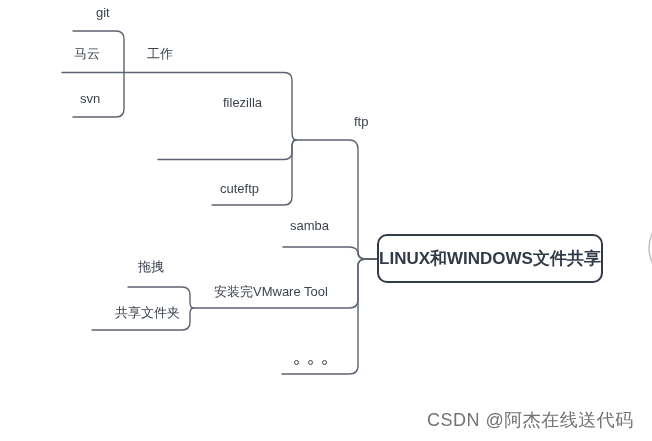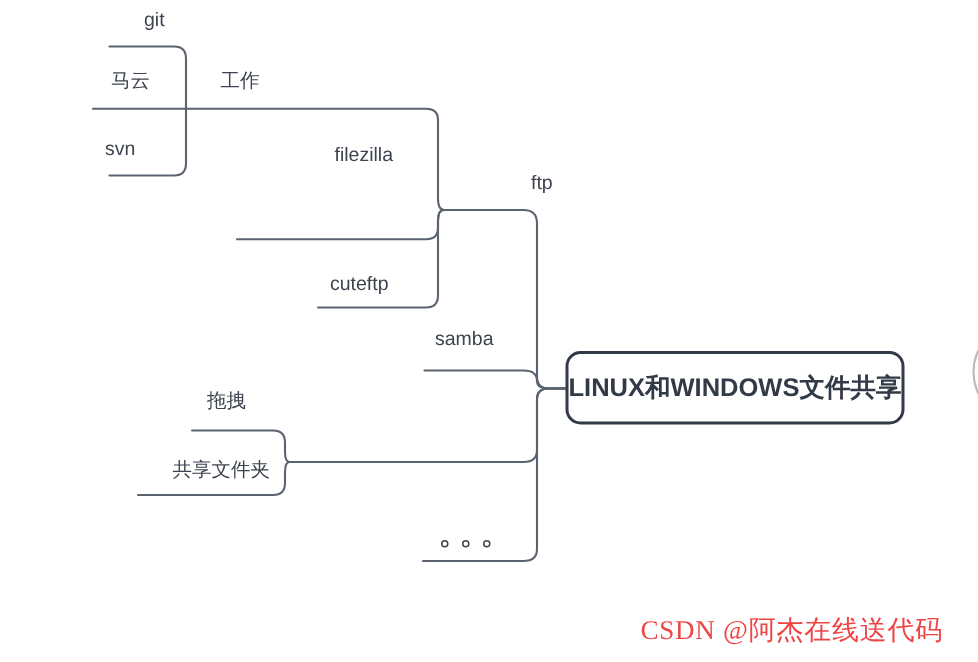--- a/index.html
+++ b/index.html
@@ -69,24 +69,23 @@
     border: 1.2px solid #3d434f;
     border-radius: 50%;
     box-sizing: border-box;
     background: #ffffff;
   }
   .watermark {
     position: absolute;
     left: 427px;
     top: 408px;
     font-size: 18px;
-    color: #ef4444;
+    color: #737373;
     letter-spacing: 0.5px;
     white-space: nowrap;
-    font-family: Liberation Serif, serif;
   }
 </style>
 </head>
 <body>
 
 <div class="stage">
 
   <svg class="lines-svg" width="652" height="441" viewBox="0 0 652 441">
 
     <path d="M377,259 H366 Q358,259 358,251 V149 Q358,140 349,140 H296"></path>
@@ -109,26 +108,27 @@
 
     <path d="M193,308 Q190,308 190,301 V295 Q190,287 182,287 H128"></path>
 
     <path d="M193,308 Q190,308 190,315 V322 Q190,330 182,330 H92"></path>
 
     <path class="edge-fragment" d="M652,234 Q646,248 652,262"></path>
   </svg>
 
   <div class="node" style="left:96px;  top:5px;">git</div>
   <div class="node" style="left:74px;  top:46px;text-align:right;">马云</div>
-  <div class="node" style="left:70px;  top:91px;">svn</div>
+  <div class="node" style="left:80px;  top:91px;">svn</div>
   <div class="node" style="left:147px; top:46px;">工作</div>
   <div class="node" style="left:223px; top:47px;margin-top:48px;">filezilla</div>
   <div class="node" style="left:220px; top:181px;">cuteftp</div>
   <div class="node" style="left:332px; top:114px;margin-left:22px;">ftp</div>
   <div class="node" style="left:290px; top:218px;">samba</div>
+  <div class="node" style="left:214px; top:284px;">安装完VMware Tool</div>
   <div class="node" style="left:138px; top:259px;">拖拽</div>
   <div class="node" style="left:115px; top:306px;font-family:Liberation Mono, monospace;">共享文件夹</div>
 
   <div class="ellipsis-node" title="。。。">
     <span class="dot"></span>
     <span class="dot"></span>
     <span class="dot"></span>
   </div>
 
   <div class="root-topic">

